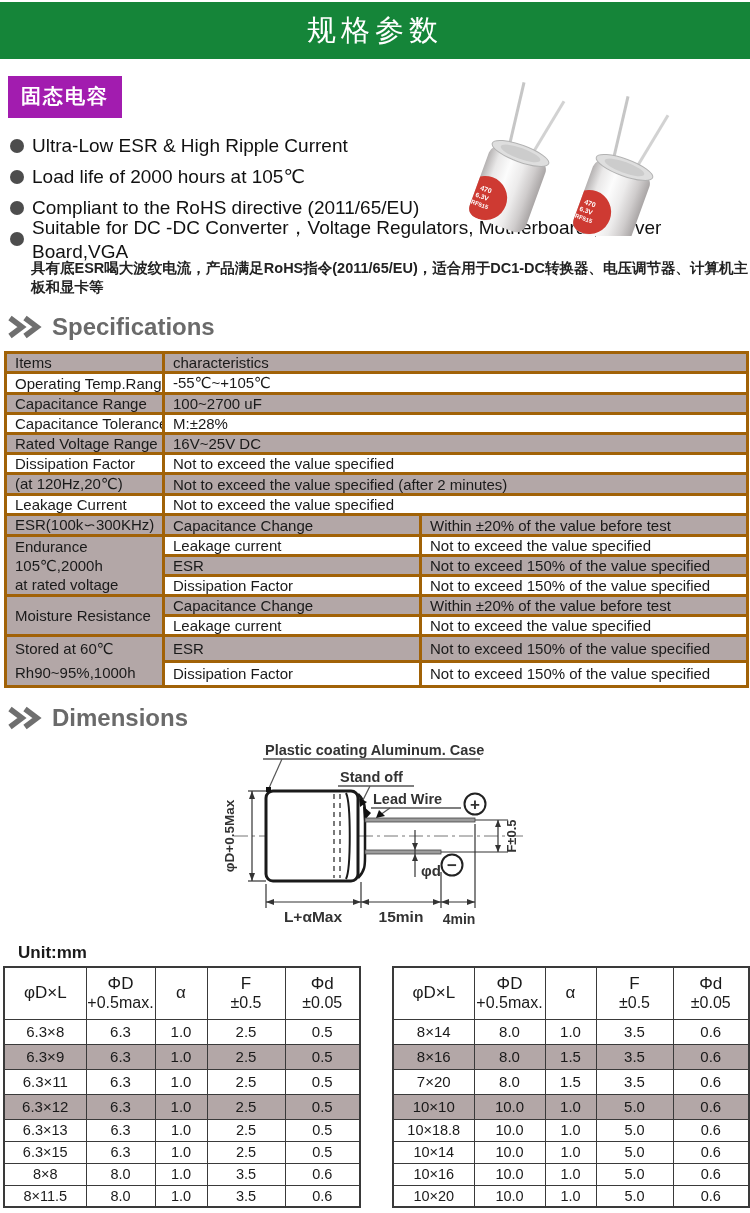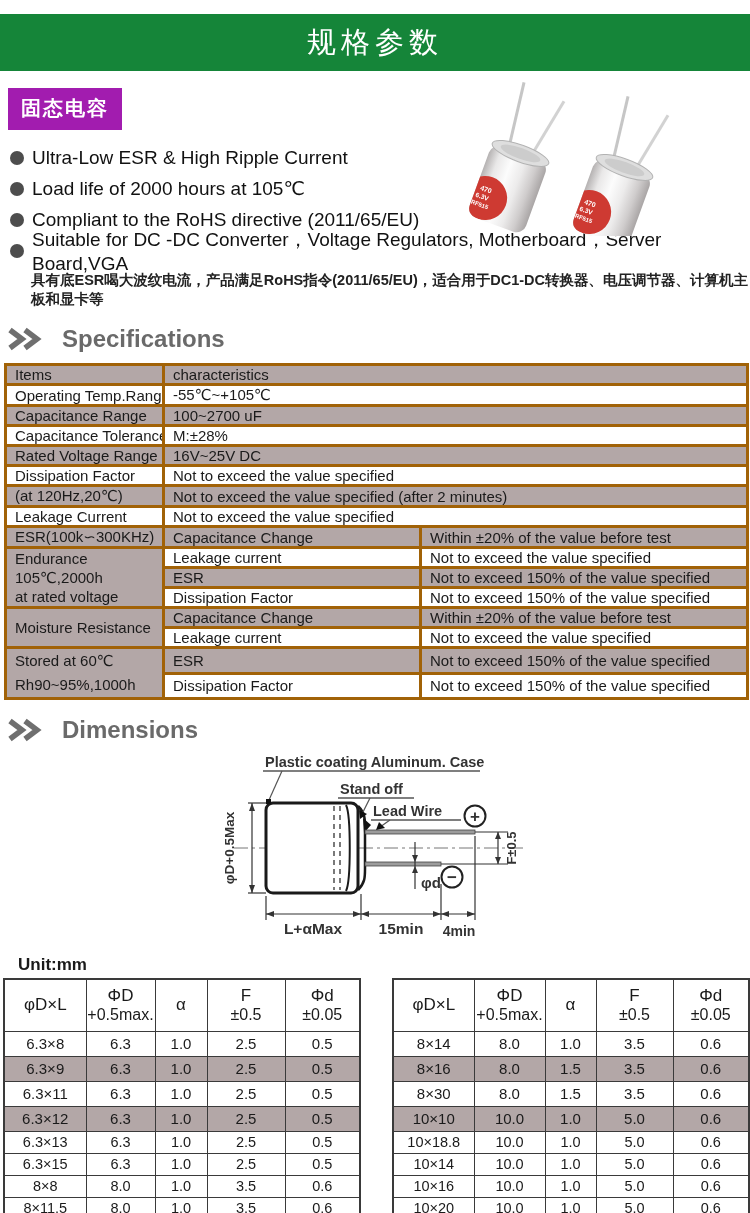--- a/index.html
+++ b/index.html
@@ -3,36 +3,36 @@
 <meta charset="utf-8">
 <style>
   * { box-sizing: border-box; }
   html,body { margin:0; padding:0; }
   body {
     width:750px; height:1213px; position:relative; overflow:hidden;
     background:#ffffff; color:#1a1a1a;
     font-family:"Liberation Sans","DejaVu Sans",sans-serif;
   }
   
-  .banner { margin-top:14px; height:57px; background:#158539;
+  .banner { margin-top:2px; height:57px; background:#158539;
     display:flex; align-items:center; justify-content:center; }
   .banner .t { color:#fff; font-size:29px; letter-spacing:5px; font-weight:500; }
   
   .badge { display:inline-block; margin:17px 0 0 8px; background:#a21caf; color:#fff;
     font-size:20px; font-weight:bold; padding:7px 13px 8px; letter-spacing:2px; }
   
   .features { margin:12px 0 0 10px; }
   .feature { display:flex; align-items:center; height:31px; font-size:19px; color:#111; }
   .feature .dot { width:14px; height:14px; border-radius:50%; background:#4d4d4d;
     margin-right:8px; flex:none; }
   .features-cn { margin:5px 0 0 31px; font-size:14.5px; font-weight:bold; color:#222; }
   
   .photo { position:absolute; left:468px; top:68px; }
   
-  .section-head { display:flex; align-items:center; gap:19px; margin:16px 0 0 7px; }
+  .section-head { display:flex; align-items:center; gap:9px; margin:16px 0 0 7px; }
   .section-head .title { font-size:24px; font-weight:bold; color:#6a6a6a; }
   
   table { border-collapse:collapse; table-layout:fixed; }
   .spec-table { width:742px; margin:10px 4px 0 4px; border:2px solid #3a3a3a; }
   .spec-table td { border:3px solid #a16207; font-size:15px; padding:0 8px;
     height:14px; overflow:hidden; white-space:nowrap; }
   tr.pink td { background:#b3a7a7; }
   td.pinkcell { background:#b3a7a7 !important; }
   .spec-table td.item div { line-height:19px; }
   .spec-table td.stored div { line-height:24px; }
@@ -441,21 +441,21 @@
           <td>0.6</td>
         </tr>
       <tr class="pink">
           <td>8×16</td>
           <td>8.0</td>
           <td>1.5</td>
           <td>3.5</td>
           <td>0.6</td>
         </tr>
       <tr>
-          <td>8×30</td>
+          <td>7×20</td>
           <td>8.0</td>
           <td>1.5</td>
           <td>3.5</td>
           <td>0.6</td>
         </tr>
       <tr class="pink">
           <td>10×10</td>
           <td>10.0</td>
           <td>1.0</td>
           <td>5.0</td>

